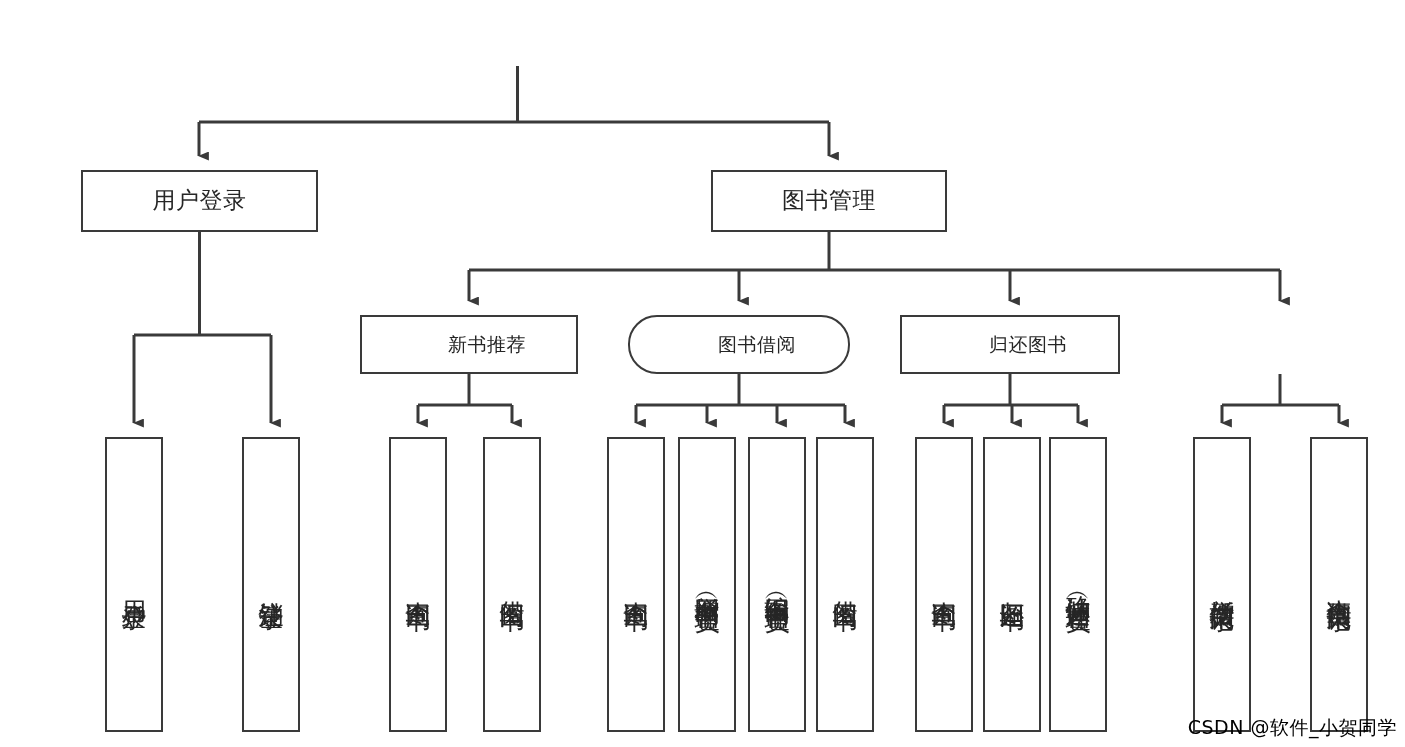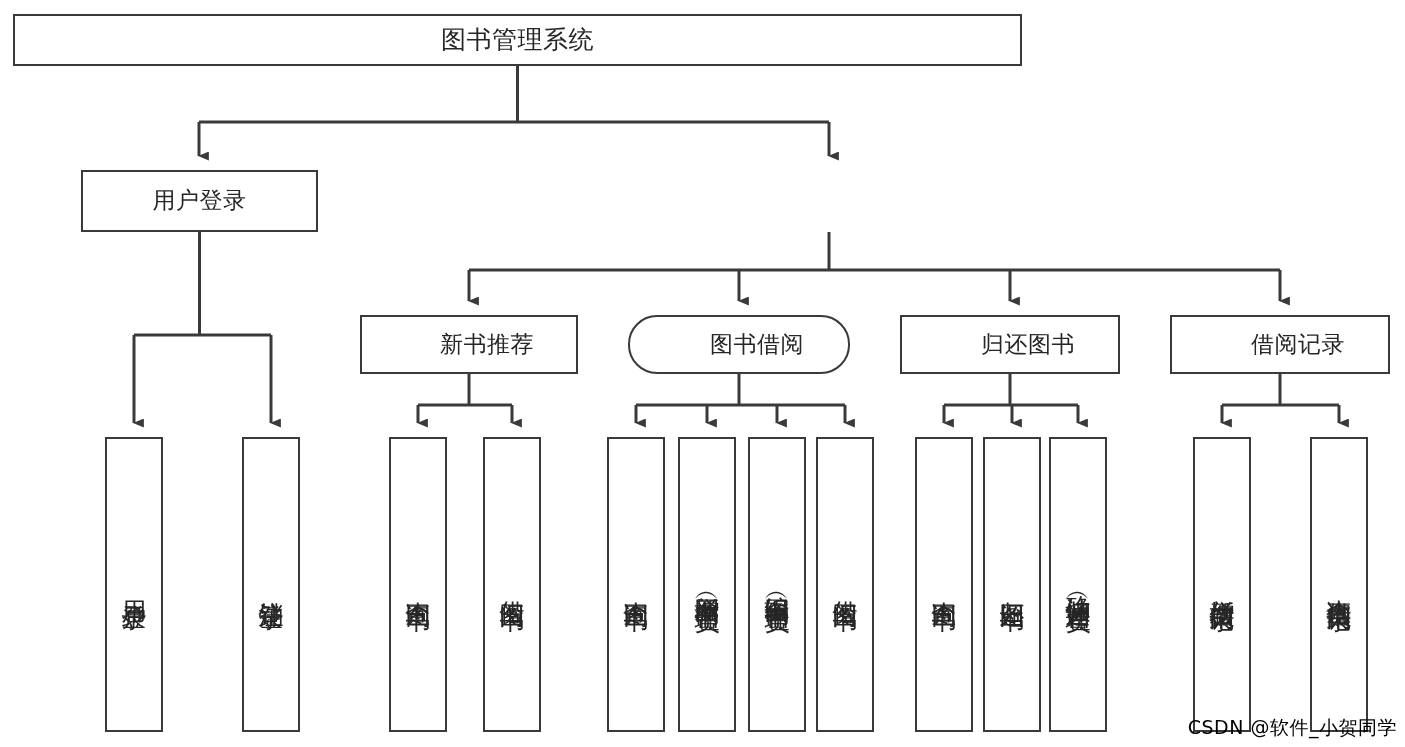--- a/index.html
+++ b/index.html
@@ -39,21 +39,21 @@
   }
   .node.root {
     font-size: 25px;
     letter-spacing: 0.5px;
   }
   .node.level1 {
     font-size: 23px;
     letter-spacing: 0.5px;
   }
   .node.level2 {
-    font-size: 23px;
+    font-size: 19px;
     letter-spacing: 0.5px;
     padding-left: 36px;
   }
   .node.leaf {
     font-size: 25px;
     writing-mode: vertical-rl;
     text-orientation: upright;
     letter-spacing: 2px;
     padding: 6px 0;
     line-height: 1;
@@ -126,39 +126,36 @@
       <path d="M 1012 405 L 1012 423" marker-end="url(#arrow)"></path>
       <path d="M 1078 405 L 1078 423" marker-end="url(#arrow)"></path>
 
       <path d="M 1280 374 L 1280 405"></path>
       <path d="M 1222 405 L 1339 405"></path>
       <path d="M 1222 405 L 1222 423" marker-end="url(#arrow)"></path>
       <path d="M 1339 405 L 1339 423" marker-end="url(#arrow)"></path>
     </g>
   </svg>
 
-  <div class="node root" style="left:13px; top:14px; width:1009px; height:52px;">
-    <span>图书管理系统</span>
-  </div>
 
   <div class="node level1" style="left:81px; top:170px; width:237px; height:62px;">
     <span>用户登录</span>
+  </div>
+  <div class="node level1" style="left:711px; top:170px; width:236px; height:62px;">
+    <span>图书管理</span>
   </div>
 
   <div class="node level2" style="left:360px; top:315px; width:218px; height:59px;">
     <span>新书推荐</span>
   </div>
   <div class="node level2" style="left:628px; top:315px; width:222px; height:59px;border-radius:29px;">
     <span>图书借阅</span>
   </div>
   <div class="node level2" style="left:900px; top:315px; width:220px; height:59px;">
     <span>归还图书</span>
-  </div>
-  <div class="node level2" style="left:1170px; top:315px; width:220px; height:59px;">
-    <span>借阅记录</span>
   </div>
 
   <div class="node leaf" style="left:105px; top:437px; width:58px; height:295px;">
     <span class="vtext">用户登录</span>
   </div>
   <div class="node leaf" style="left:242px; top:437px; width:58px; height:295px;">
     <span class="vtext">注销登录</span>
   </div>
   <div class="node leaf" style="left:389px; top:437px; width:58px; height:295px;">
     <span class="vtext">查询图书</span>

